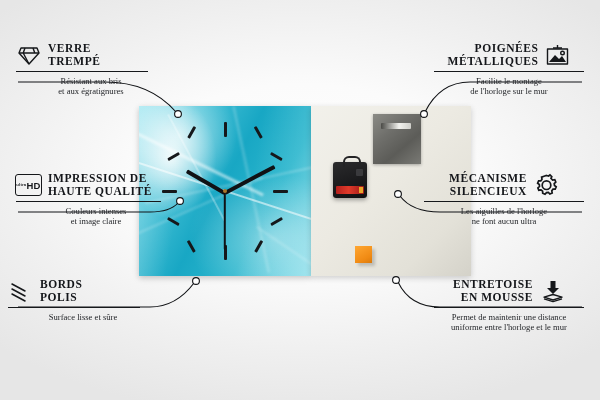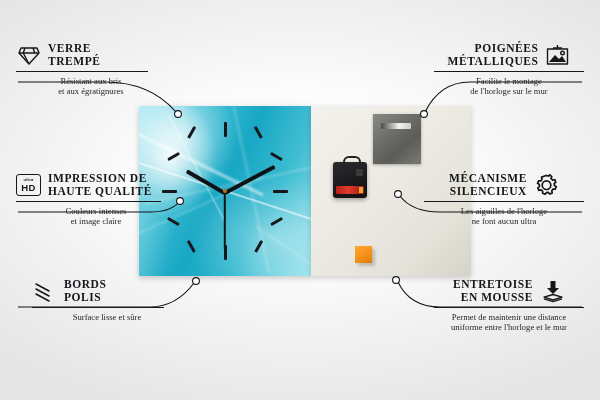--- a/index.html
+++ b/index.html
@@ -83,21 +83,21 @@
   .co-rule{height:1px;background:#16181b;margin:3px 0 3.5px 0;}
   .co-sub{
     font-family:"Liberation Serif", serif;
     font-size:8.6px;line-height:10.4px;color:#24262a;white-space:pre-line;
   }
   .co-left .co-sub{text-align:center;}
   .co-right .co-sub{text-align:center;}
   .ico{width:25px;height:25px;flex:0 0 25px;display:flex;align-items:center;justify-content:center;color:#15171a;}
   .ico svg{display:block;}
   .hdbox{width:25px;height:20px;border:1.6px solid #15171a;border-radius:3px;
-    display:flex;flex-direction:column;align-items:center;justify-content:center;line-height:1;}
+    display:flex;align-items:center;justify-content:center;line-height:1;}
   .hdbox .u{font-size:4.2px;font-weight:bold;letter-spacing:.2px;color:#15171a;font-family:"Liberation Sans",sans-serif;}
   .hdbox .h{font-size:9.5px;font-weight:bold;letter-spacing:.3px;color:#15171a;font-family:"Liberation Sans",sans-serif;margin-top:.5px;}
 </style>
 </head>
 <body>
 
 <div class="stage">
 
   <div class="product">
 
@@ -195,21 +195,21 @@
         </span>
       </span>
       <span class="co-title">IMPRESSION DE
 HAUTE QUALITÉ</span>
     </div>
     <div class="co-rule" style="width:145px;"></div>
     <div class="co-sub">Couleurs intenses
 et image claire</div>
   </div>
 
-  <div class="callout co-left" style="left:32px;top:278px;width:150px;">
+  <div class="callout co-left" style="left:8px;top:278px;width:150px;">
     <div class="co-head">
       <span class="ico">
         <svg width="24" height="21" viewBox="0 0 24 21">
           <g stroke="#15171a" stroke-width="1.5" stroke-linecap="round">
             <path d="M3,3 L16,10"></path>
               <path d="M3,8 L16,15"></path>
               <path d="M3,13 L16,20"></path>
           </g>
         </svg>
       </span>

